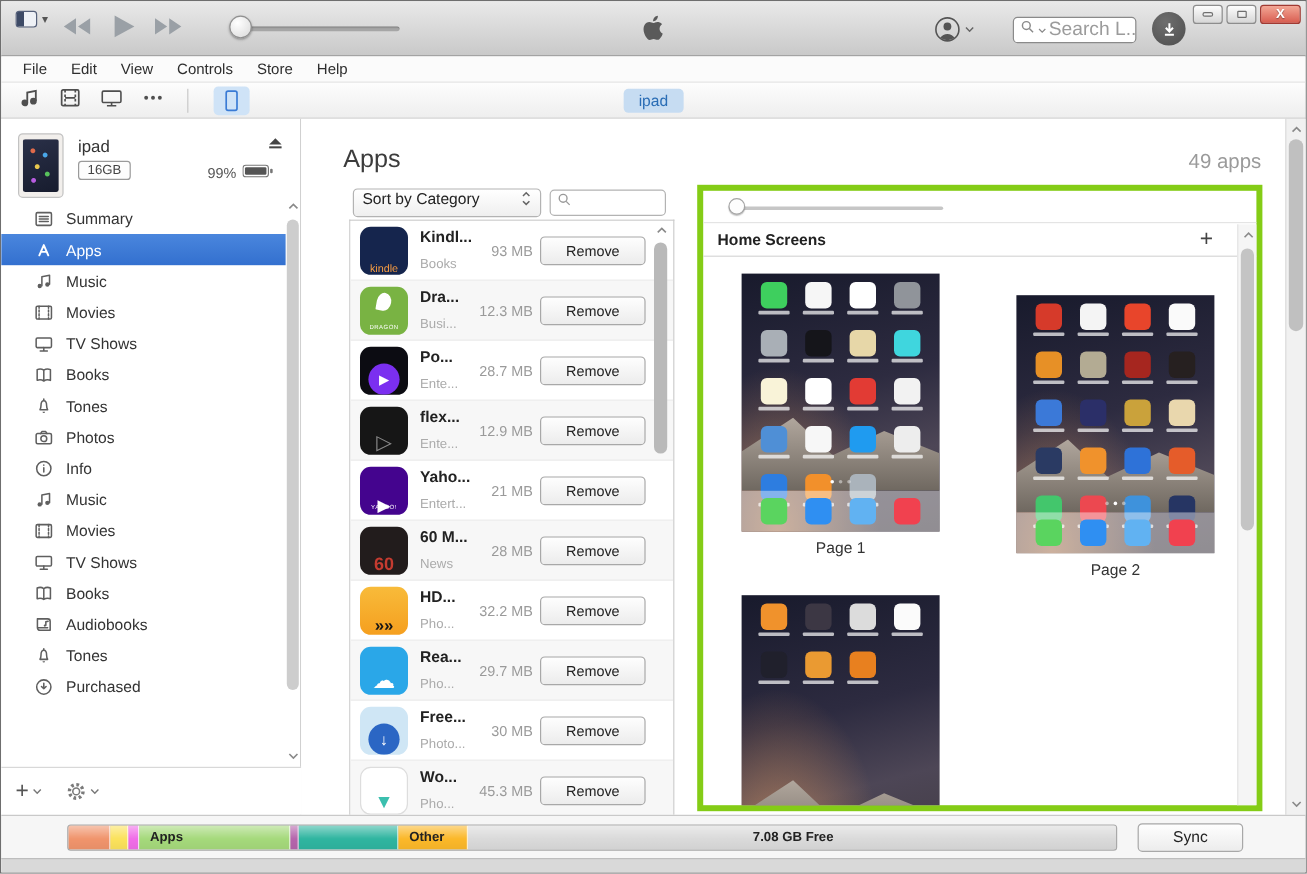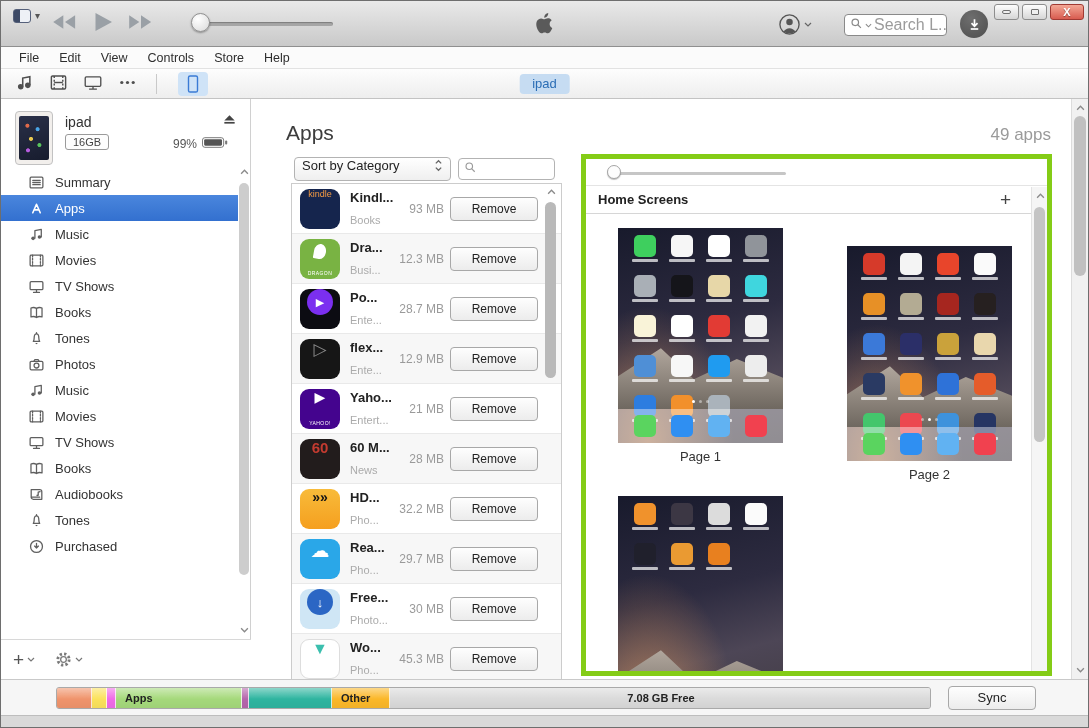--- a/index.html
+++ b/index.html
@@ -64,21 +64,21 @@
 
 .main{position:absolute;left:250px;top:0;right:17px;height:100%;background:#fff}
 .apps-title{position:absolute;left:35px;top:22px;font-size:21px;color:#3c3c3c}
 .apps-count{position:absolute;right:20px;top:26px;font-size:17px;color:#9a9a9a}
 .sortsel{position:absolute;left:43px;top:58px;width:157px;height:24px;border:1px solid #b3b3b3;border-radius:4px;background:linear-gradient(#ffffff,#efefef);display:flex;align-items:flex-start;padding:0 7px;font-size:13px;color:#222}
 .sortsel .stepper{margin-left:auto}
 .minisearch{position:absolute;left:207px;top:59px;width:97px;height:22px;border:1px solid #b3b3b3;border-radius:4px;background:#fff;display:flex;align-items:center;padding:0 5px}
 .applist{position:absolute;left:40px;top:84px;width:271px;bottom:0;border:1px solid #cccccc;border-bottom:none;background:#fff;overflow:hidden}
 .approw{height:50px;position:relative;border-bottom:1px solid #e9e9e9;background:#fff}
 .approw.alt{background:#f7f7f7}
-.appicon{position:absolute;left:8px;top:5px;width:40px;height:40px;border-radius:9px;display:flex;align-items:flex-start;justify-content:center;overflow:hidden}
+.appicon{position:absolute;left:8px;top:5px;width:40px;height:40px;border-radius:9px;display:flex;align-items:flex-end;justify-content:center;overflow:hidden}
 .appicon .badge{width:26px;height:26px;border-radius:50%;display:flex;align-items:center;justify-content:center}
 .appicon .sub{position:absolute;bottom:3px;left:0;right:0;text-align:center;color:#fff;letter-spacing:.4px}
 .mark-flame{position:absolute;top:5px;left:50%;transform:translateX(-50%) rotate(10deg);width:12px;height:15px;background:#fff;border-radius:60% 60% 60% 8%}
 .apptitle{position:absolute;left:58px;top:6px;font-weight:bold;font-size:13px;color:#222}
 .appcat{position:absolute;left:58px;bottom:7px;font-size:11px;color:#ababab}
 .appsize{position:absolute;left:88px;top:18px;width:64px;text-align:right;font-size:12px;color:#9a9a9a}
 .removebtn{position:absolute;left:158px;top:13px;width:88px;height:24px;border:1px solid #a8a8a8;border-radius:4px;background:linear-gradient(#fefefe,#ececec);font-size:12px;color:#222;text-align:center;line-height:22px}
 .list-scroll{position:absolute;right:3px;top:1px;width:14px;bottom:0}
 .list-scroll .thumbv{position:absolute;left:1px;top:17px;width:11px;height:176px;background:#b9b9b9;border-radius:6px}
 
@@ -323,20 +323,29 @@
                 <rect x="2" y="5" width="12" height="8" rx="1.2"></rect>
                 <path d="M5.5 5l1-1.6h3l1 1.6"></path>
                 <circle cx="8" cy="9" r="2.3"></circle>
               </svg>
             </span>
             <span>Photos</span>
           </div>
           <div class="sidebar-item">
             <span class="sicon">
               <svg viewBox="0 0 16 16">
+                <circle cx="8" cy="8" r="5.6"></circle>
+                <path d="M8 7.3v3.3M8 5.2v.1"></path>
+              </svg>
+            </span>
+            <span>Info</span>
+          </div>
+          <div class="sidebar-item">
+            <span class="sicon">
+              <svg viewBox="0 0 16 16">
                 <path d="M6.5 11.5V4.3l6-1.2v7.2"></path>
                 <circle cx="4.8" cy="11.6" r="1.7" fill="currentColor" stroke="none"></circle>
                 <circle cx="10.8" cy="10.4" r="1.7" fill="currentColor" stroke="none"></circle>
               </svg>
             </span>
             <span>Music</span>
           </div>
           <div class="sidebar-item">
             <span class="sicon">
               <svg viewBox="0 0 16 16">

